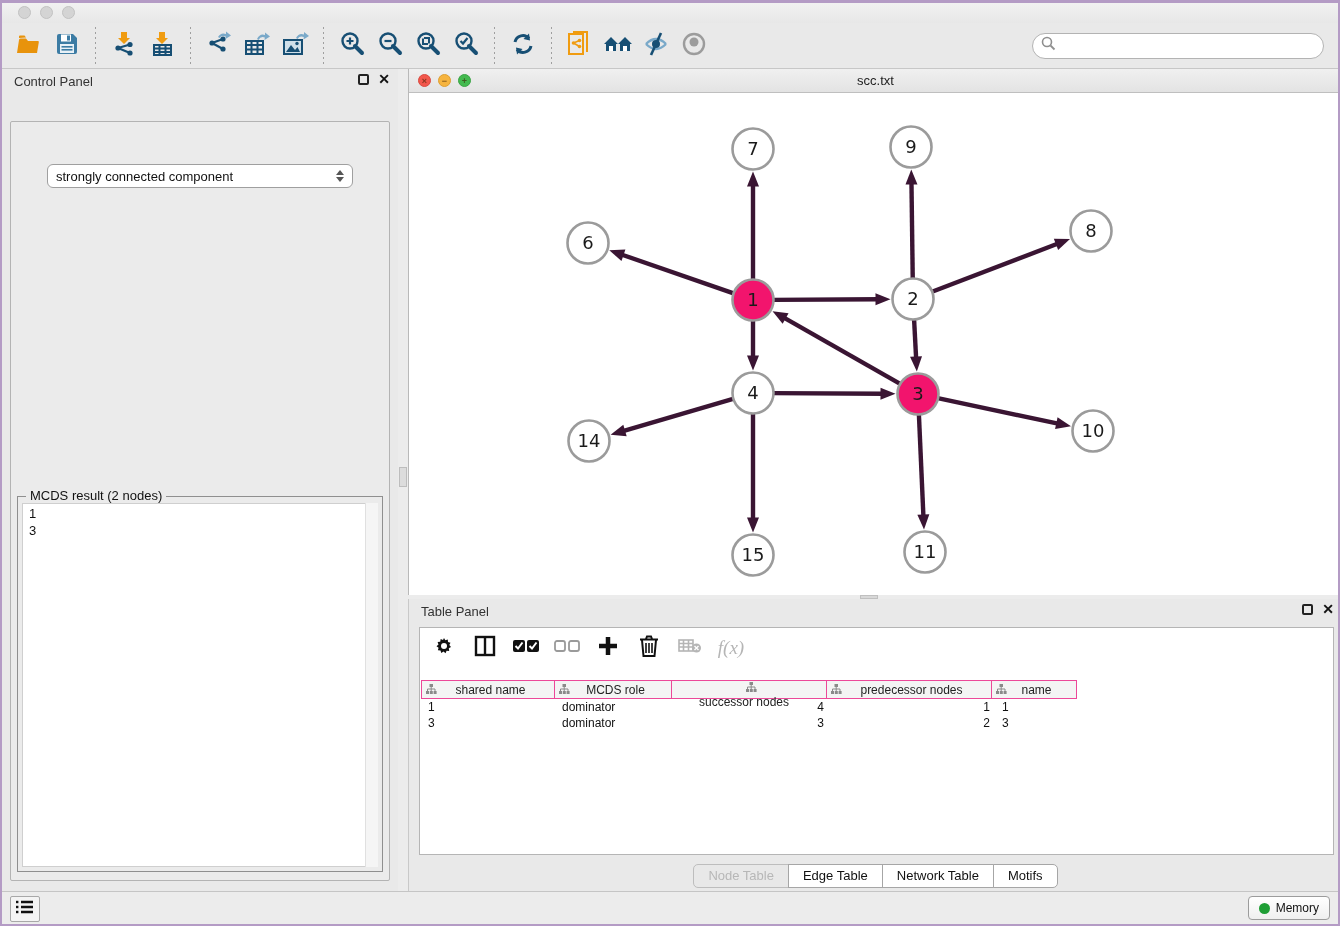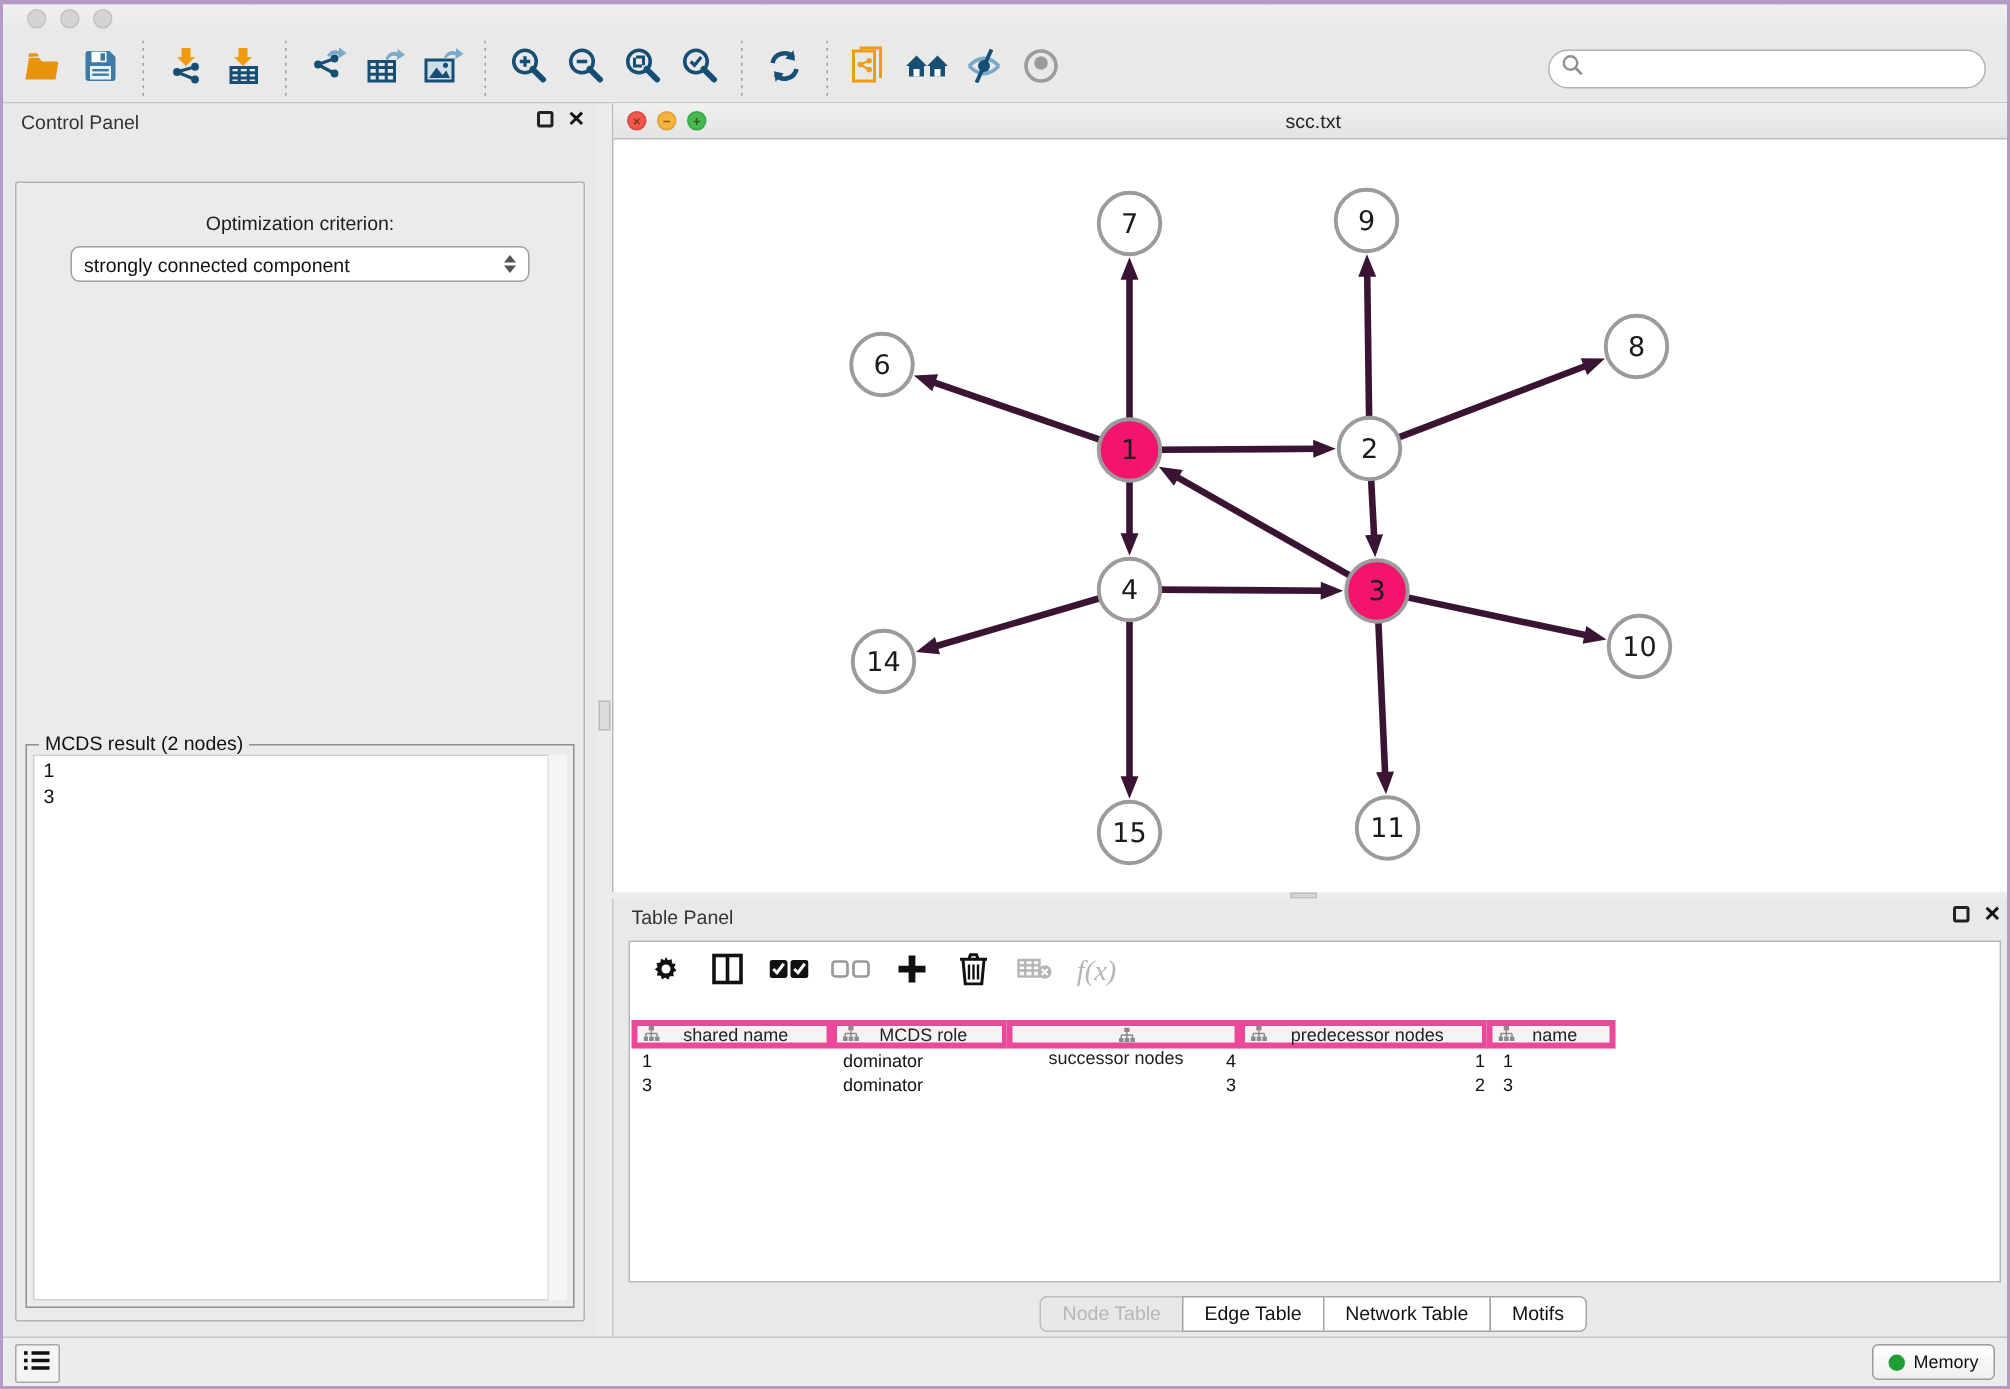--- a/index.html
+++ b/index.html
@@ -90,21 +90,21 @@
   
   #table-panel { position:absolute; left:406px; top:596px; width:934px; height:292px; background:#e9e9e9;
     border-left:1px solid #c9c9c9; }
   #tp-content { position:absolute; left:10px; right:8px; top:28px; height:228px;
     background:#fff; border:1px solid #b5b5b5; overflow:hidden; }
   #tp-toolbar { position:absolute; left:0; top:0; right:0; height:40px; display:flex;
     align-items:center; padding-left:12px; gap:17px; background:#fff; }
   .tp-ico { display:flex; align-items:center; justify-content:center; width:24px; height:24px; }
   .fx { font-family:"Liberation Serif",serif; font-style:italic; font-size:19px; color:#b5b5b5; }
   #tp-header { position:absolute; left:2px; top:52px; display:flex; }
-  .th { height:19px; background:#f4f4f4; border:4px solid #ec4899; margin-left:-1px;
+  .th { height:19px; background:#f4f4f4; border:1px solid #ec4899; margin-left:-1px;
     display:flex; align-items:center; font-size:12px; color:#222; }
   .th .lbl { flex:1; text-align:center; padding-right:10px; }
   .tree-ico { margin-left:4px; }
   #tp-rows { position:absolute; left:2px; top:71px; right:2px; }
   .tr { display:flex; height:16px; font-size:12px; color:#111; align-items:center; }
   .td { padding:0 6px; overflow:hidden; }
   
   #tp-tabs { position:absolute; left:0; right:0; top:265px; display:flex; justify-content:center; }
   
   #statusbar { position:absolute; left:0; top:888px; width:100%; height:33px;
@@ -304,21 +304,20 @@
 
   <div id="control-panel">
     <div class="panel-head">
       <span class="panel-title">Control Panel</span>
       <span class="wbtns">
         <span class="float-ico"></span>
         <span class="close-ico">✕</span>
       </span>
     </div>
     <div id="cp-page">
-      <div id="opt-label">Optimization criterion:</div>
       <div id="criterion">
         <span>strongly connected component</span>
         <span class="stepper">
             <i class="up"></i>
             <i class="dn"></i>
           </span>
       </div>
       <div id="result-box">
         <span id="result-legend">MCDS result (2 nodes)</span>
         <div id="result-text">1

